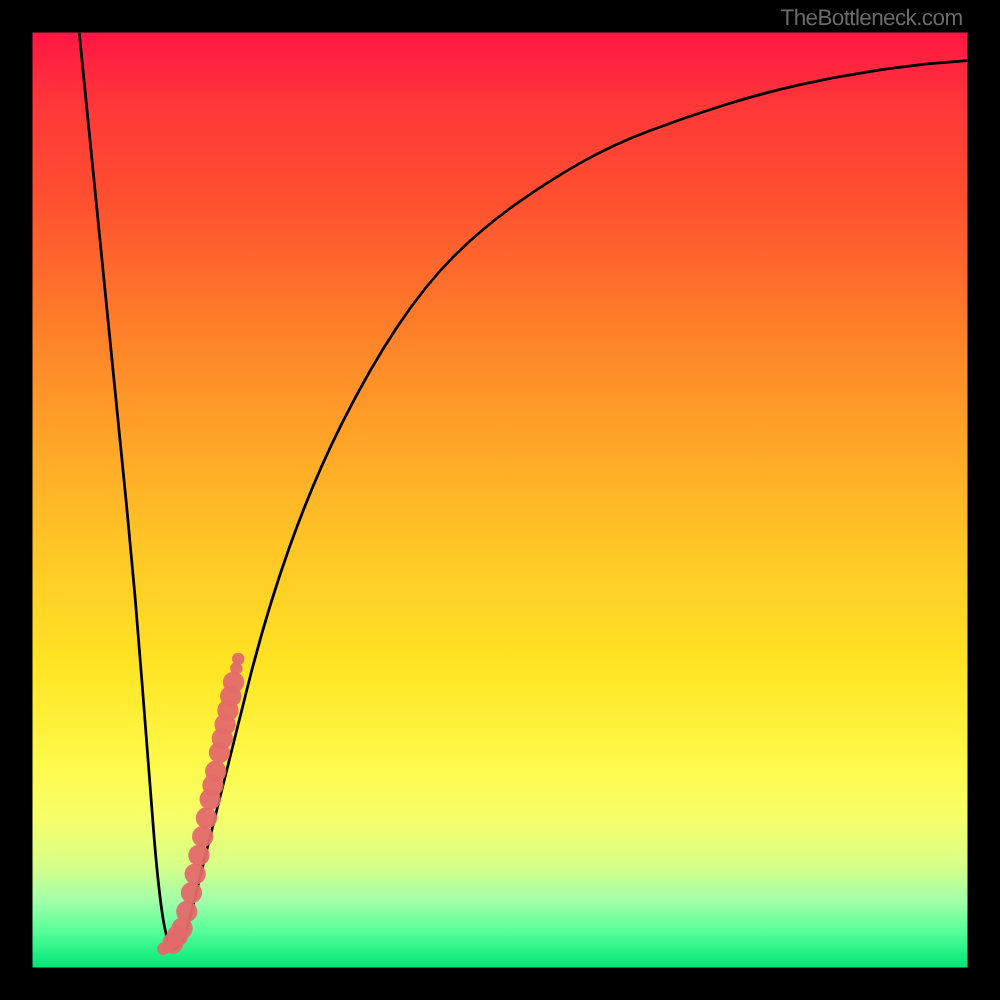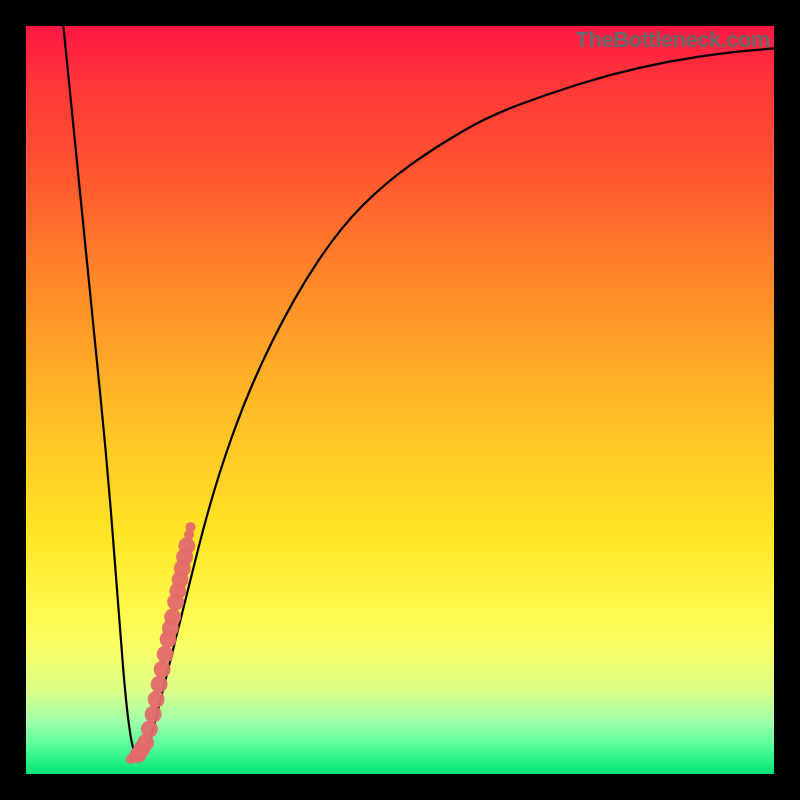--- a/index.html
+++ b/index.html
@@ -40,25 +40,24 @@
         #a0ffaa 93%,
         #5aff9a 96%,
         #00e676 100%
       );
     }
     .watermark {
       position: absolute;
       top: 4px;
       right: 30px;
       color: #6a6a6a;
-      font-size: 22px;
-      font-weight: 700;
+      font-size: 18px;
+      font-weight: 400;
       letter-spacing: -0.5px;
       z-index: 10;
-      margin-top: 23px;
     }
     svg.curve-svg {
       position: absolute;
       top: 0;
       left: 0;
       width: 748px;
       height: 748px;
       z-index: 5;
     }
     svg.dots-svg {

